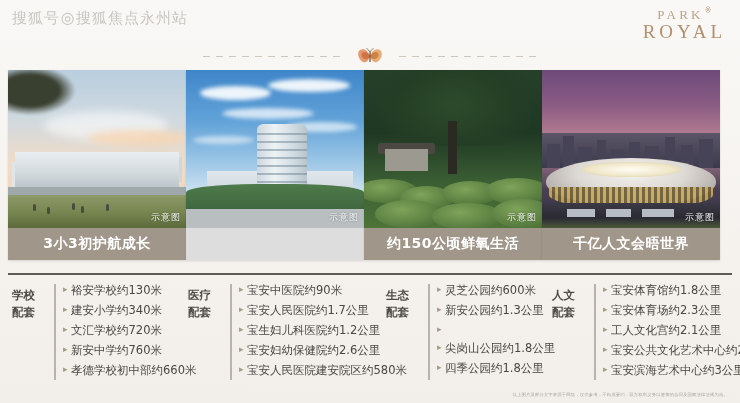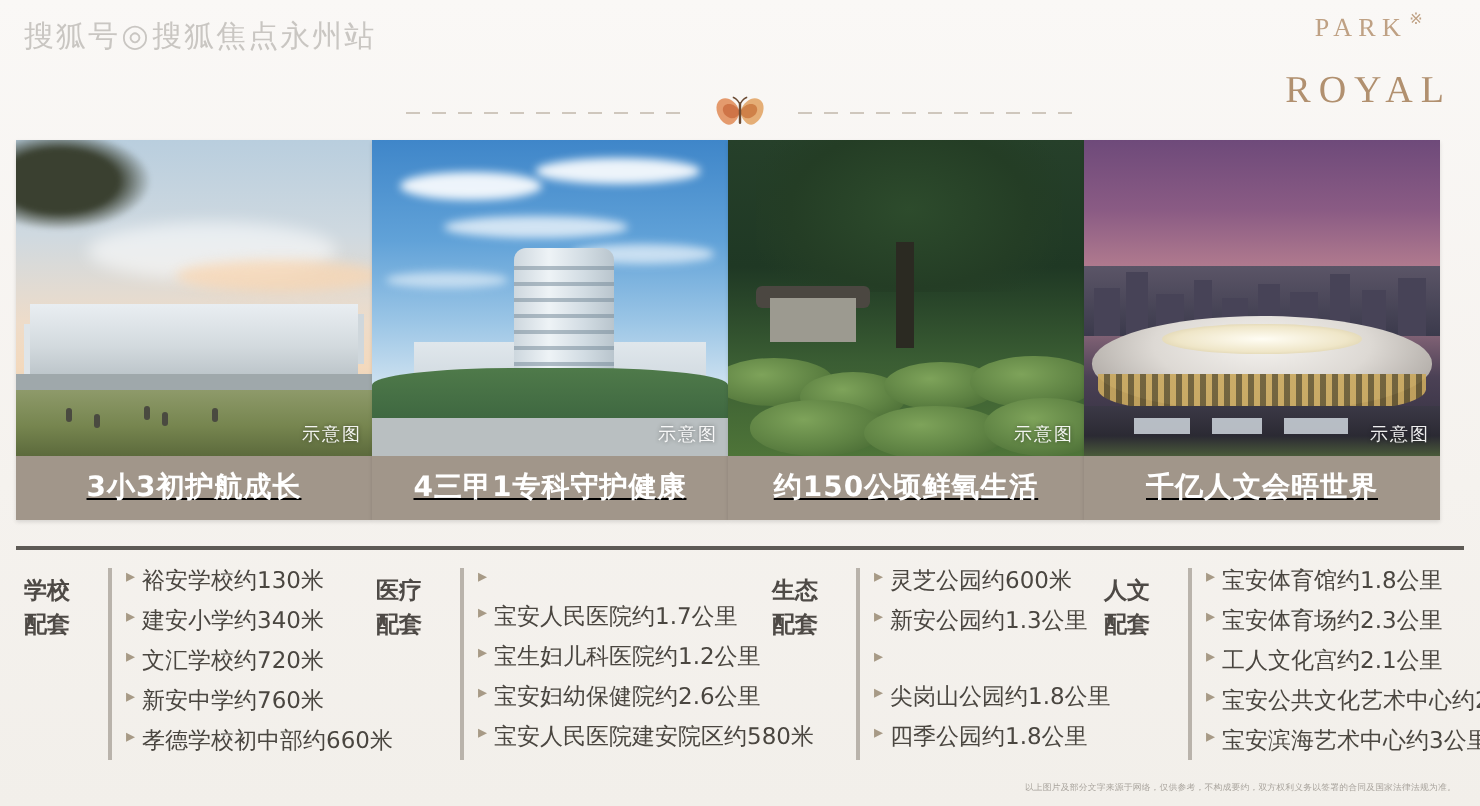--- a/index.html
+++ b/index.html
@@ -29,21 +29,21 @@
     font-family:"Liberation Serif","DejaVu Serif",serif;
     font-size:13px;letter-spacing:3.2px;color:#bfa184;
     display:inline-block;
   }
   .brand .b-emblem{
     font-size:8px;vertical-align:super;letter-spacing:0;color:#bfa184;
     margin-left:1px;
   }
   .brand .b2{
     font-family:"Liberation Serif","DejaVu Serif",serif;
-    font-size:19px;letter-spacing:4px;color:#b1906f;margin-top:14px;
+    font-size:19px;letter-spacing:4px;color:#b1906f;margin-top:0;
   }
 
   
   .divider{
     position:absolute;left:0;right:0;top:45px;height:22px;
     display:flex;align-items:center;justify-content:center;gap:0;
   }
   .dash{
     width:138px;height:1px;
     background:repeating-linear-gradient(90deg,#cfc7bd 0 7px,transparent 7px 13px);
@@ -108,21 +108,21 @@
   .watermark-img{
     position:absolute;right:5px;bottom:4px;
     font-size:9px;color:rgba(255,255,255,.92);
     letter-spacing:1px;
     font-family:"DejaVu Sans",sans-serif;
     text-shadow:0 0 2px rgba(0,0,0,.45);
   }
   .cap{
     position:absolute;left:0;right:0;bottom:0;height:32px;
     background:#a1968a;
-    display:flex;align-items:center;justify-content:center;text-decoration:underline;
+    display:flex;align-items:center;justify-content:center;
   }
   .cap span{
     color:#ffffff;font-size:14px;font-weight:bold;letter-spacing:.5px;
     font-family:"DejaVu Sans",sans-serif;
   }
 
   
   .panel{
     position:absolute;left:8px;top:273px;width:724px;height:122px;
   }
@@ -238,23 +238,20 @@
             <div class="fl" style="top:38%"></div>
               <div class="fl" style="top:50%"></div>
             <div class="fl" style="top:62%"></div>
               <div class="fl" style="top:74%"></div>
             <div class="fl" style="top:86%"></div>
           </div>
           <div class="trees2"></div>
           <div class="road2"></div>
         </div>
         <div class="watermark-img">示意图</div>
-      </div>
-      <div class="cap">
-        <span>4三甲1专科守护健康</span>
       </div>
     </div>
 
     <div class="card">
       <div class="photo">
         <div class="shot">
           <div class="grn3"></div>
           <div class="canopy3"></div>
           <div class="trunk3"></div>
           <div class="hutroof3"></div>
@@ -344,20 +341,21 @@
 
       <div class="col col-2">
         <div class="cat">
           <div>医疗</div>
           <div>配套</div>
         </div>
         <div class="vbar"></div>
         <div class="items">
           <div class="item">
               <span class="bullet">▸</span>
+              <span>宝安中医院约90米</span>
             </div>
           <div class="item">
               <span class="bullet">▸</span>
               <span>宝安人民医院约1.7公里</span>
             </div>
           <div class="item">
               <span class="bullet">▸</span>
               <span>宝生妇儿科医院约1.2公里</span>
             </div>
           <div class="item">

